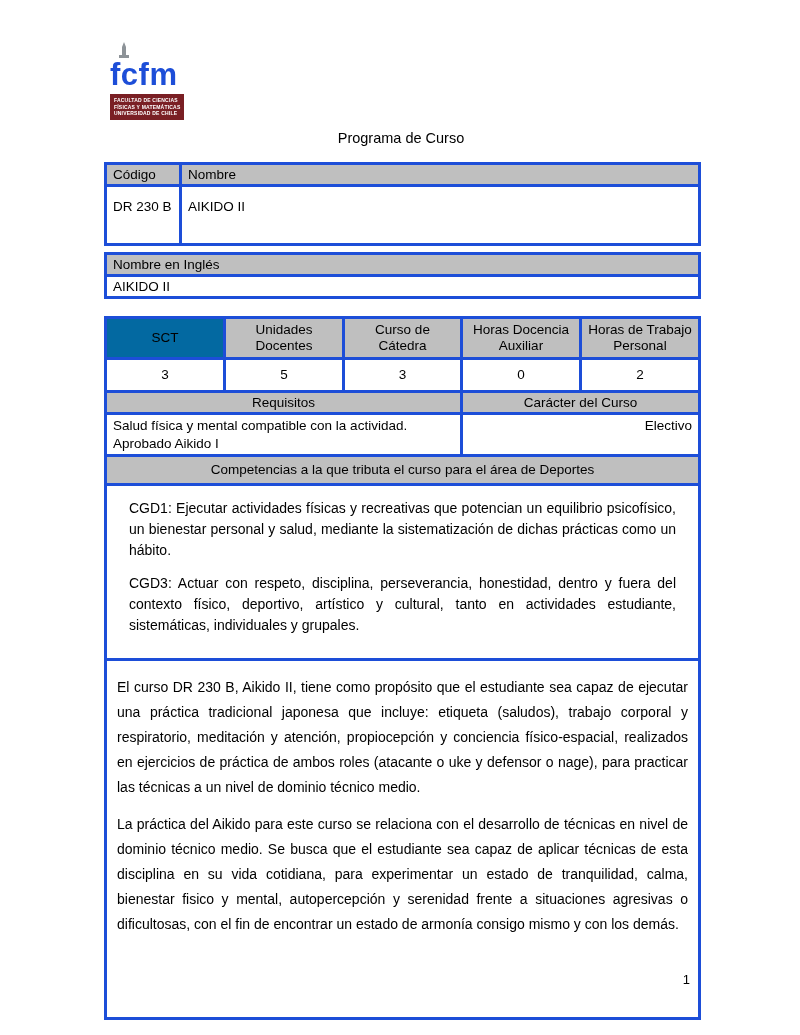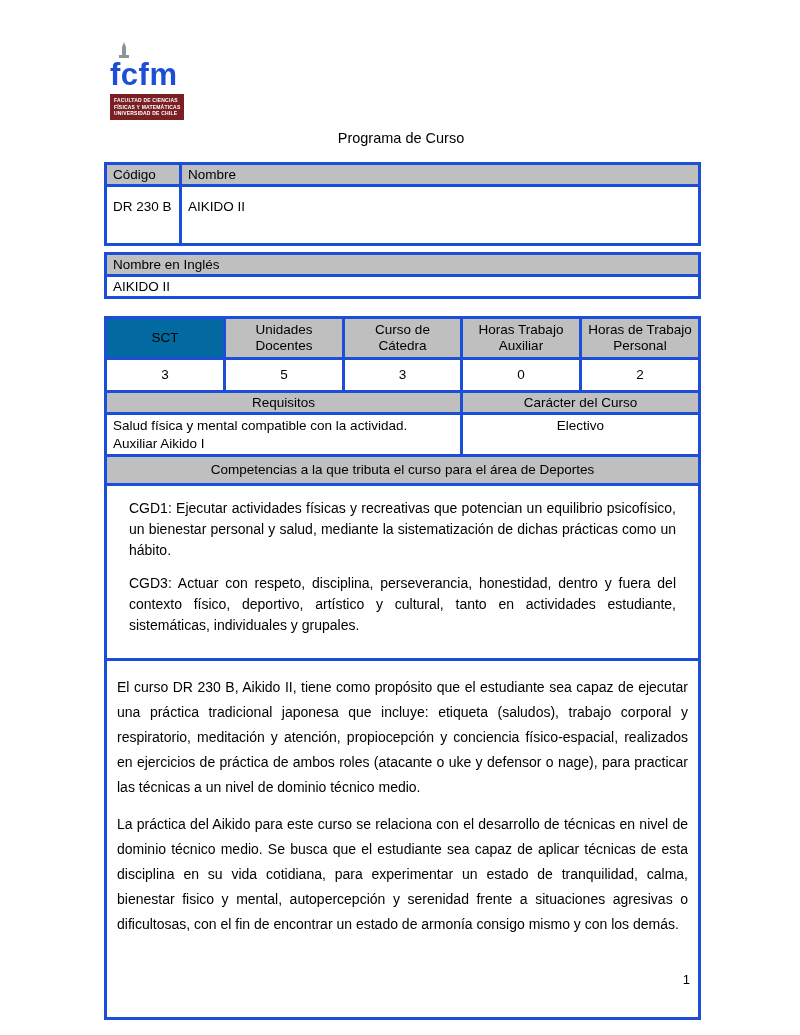--- a/index.html
+++ b/index.html
@@ -36,21 +36,21 @@
   .gap17 { height: 17px; }
 
   .t2 td { height: 19px; margin-top: 45px; }
 
   .th-row td { text-align: center; vertical-align: middle; height: 38px; line-height: 16px; }
   .white-cell { background: #0369a1; }
   .val-row td { text-align: center; height: 30px; }
 
   .req-hdr td { text-align: center; height: 19px; }
   .req-val td { vertical-align: top; height: 37px; padding-top: 2px; line-height: 18px; }
-  .req-val .center { text-align: center; }
+  .req-val .center { text-align: right; }
 
   .sec-hdr td { text-align: center; height: 26px; }
 
   .body-cell { padding: 6px 10px 10px; text-align: justify; vertical-align: top; }
   .body-cell p { font-size: 14px; line-height: 21px; margin: 6px 12px 12px; }
   .prop-cell { height: 340px; }
   .prop-cell p { line-height: 25px; margin: 8px 0 12px; }
 
   .page-num { position: absolute; right: 110px; bottom: 48px; font-size: 13px; }
 </style>
@@ -115,38 +115,38 @@
         <col style="width:119px">
         <col style="width:118px">
         <col style="width:119px">
         <col style="width:119px">
     </colgroup>
     <tbody>
         <tr class="th-row">
       <td class="white-cell">SCT</td>
       <td class="shade">Unidades Docentes</td>
       <td class="shade">Curso de Cátedra</td>
-      <td class="shade">Horas Trabajo Auxiliar</td>
+      <td class="shade">Horas Docencia Auxiliar</td>
       <td class="shade">Horas de Trabajo Personal</td>
     </tr>
     <tr class="val-row">
       <td>3</td>
       <td>5</td>
       <td>3</td>
       <td>0</td>
       <td>2</td>
     </tr>
     <tr class="req-hdr">
       <td class="shade" colspan="3">Requisitos</td>
       <td class="shade" colspan="2">Carácter del Curso</td>
     </tr>
     <tr class="req-val">
       <td colspan="3">
         <div>Salud física y mental compatible con la actividad.</div>
-        <div>Auxiliar Aikido I</div>
+        <div>Aprobado Aikido I</div>
       </td>
       <td colspan="2" class="center">Electivo</td>
     </tr>
     <tr class="sec-hdr">
       <td class="shade" colspan="5">Competencias a la que tributa el curso para el área de Deportes</td>
     </tr>
     <tr>
       <td colspan="5" class="body-cell">
         <p>CGD1: Ejecutar actividades físicas y recreativas que potencian un equilibrio psicofísico, un bienestar personal y salud, mediante la sistematización de dichas prácticas como un hábito.</p>
         <p>CGD3: Actuar con respeto, disciplina, perseverancia, honestidad, dentro y fuera del contexto físico, deportivo, artístico y cultural, tanto en actividades estudiante, sistemáticas, individuales y grupales.</p>

